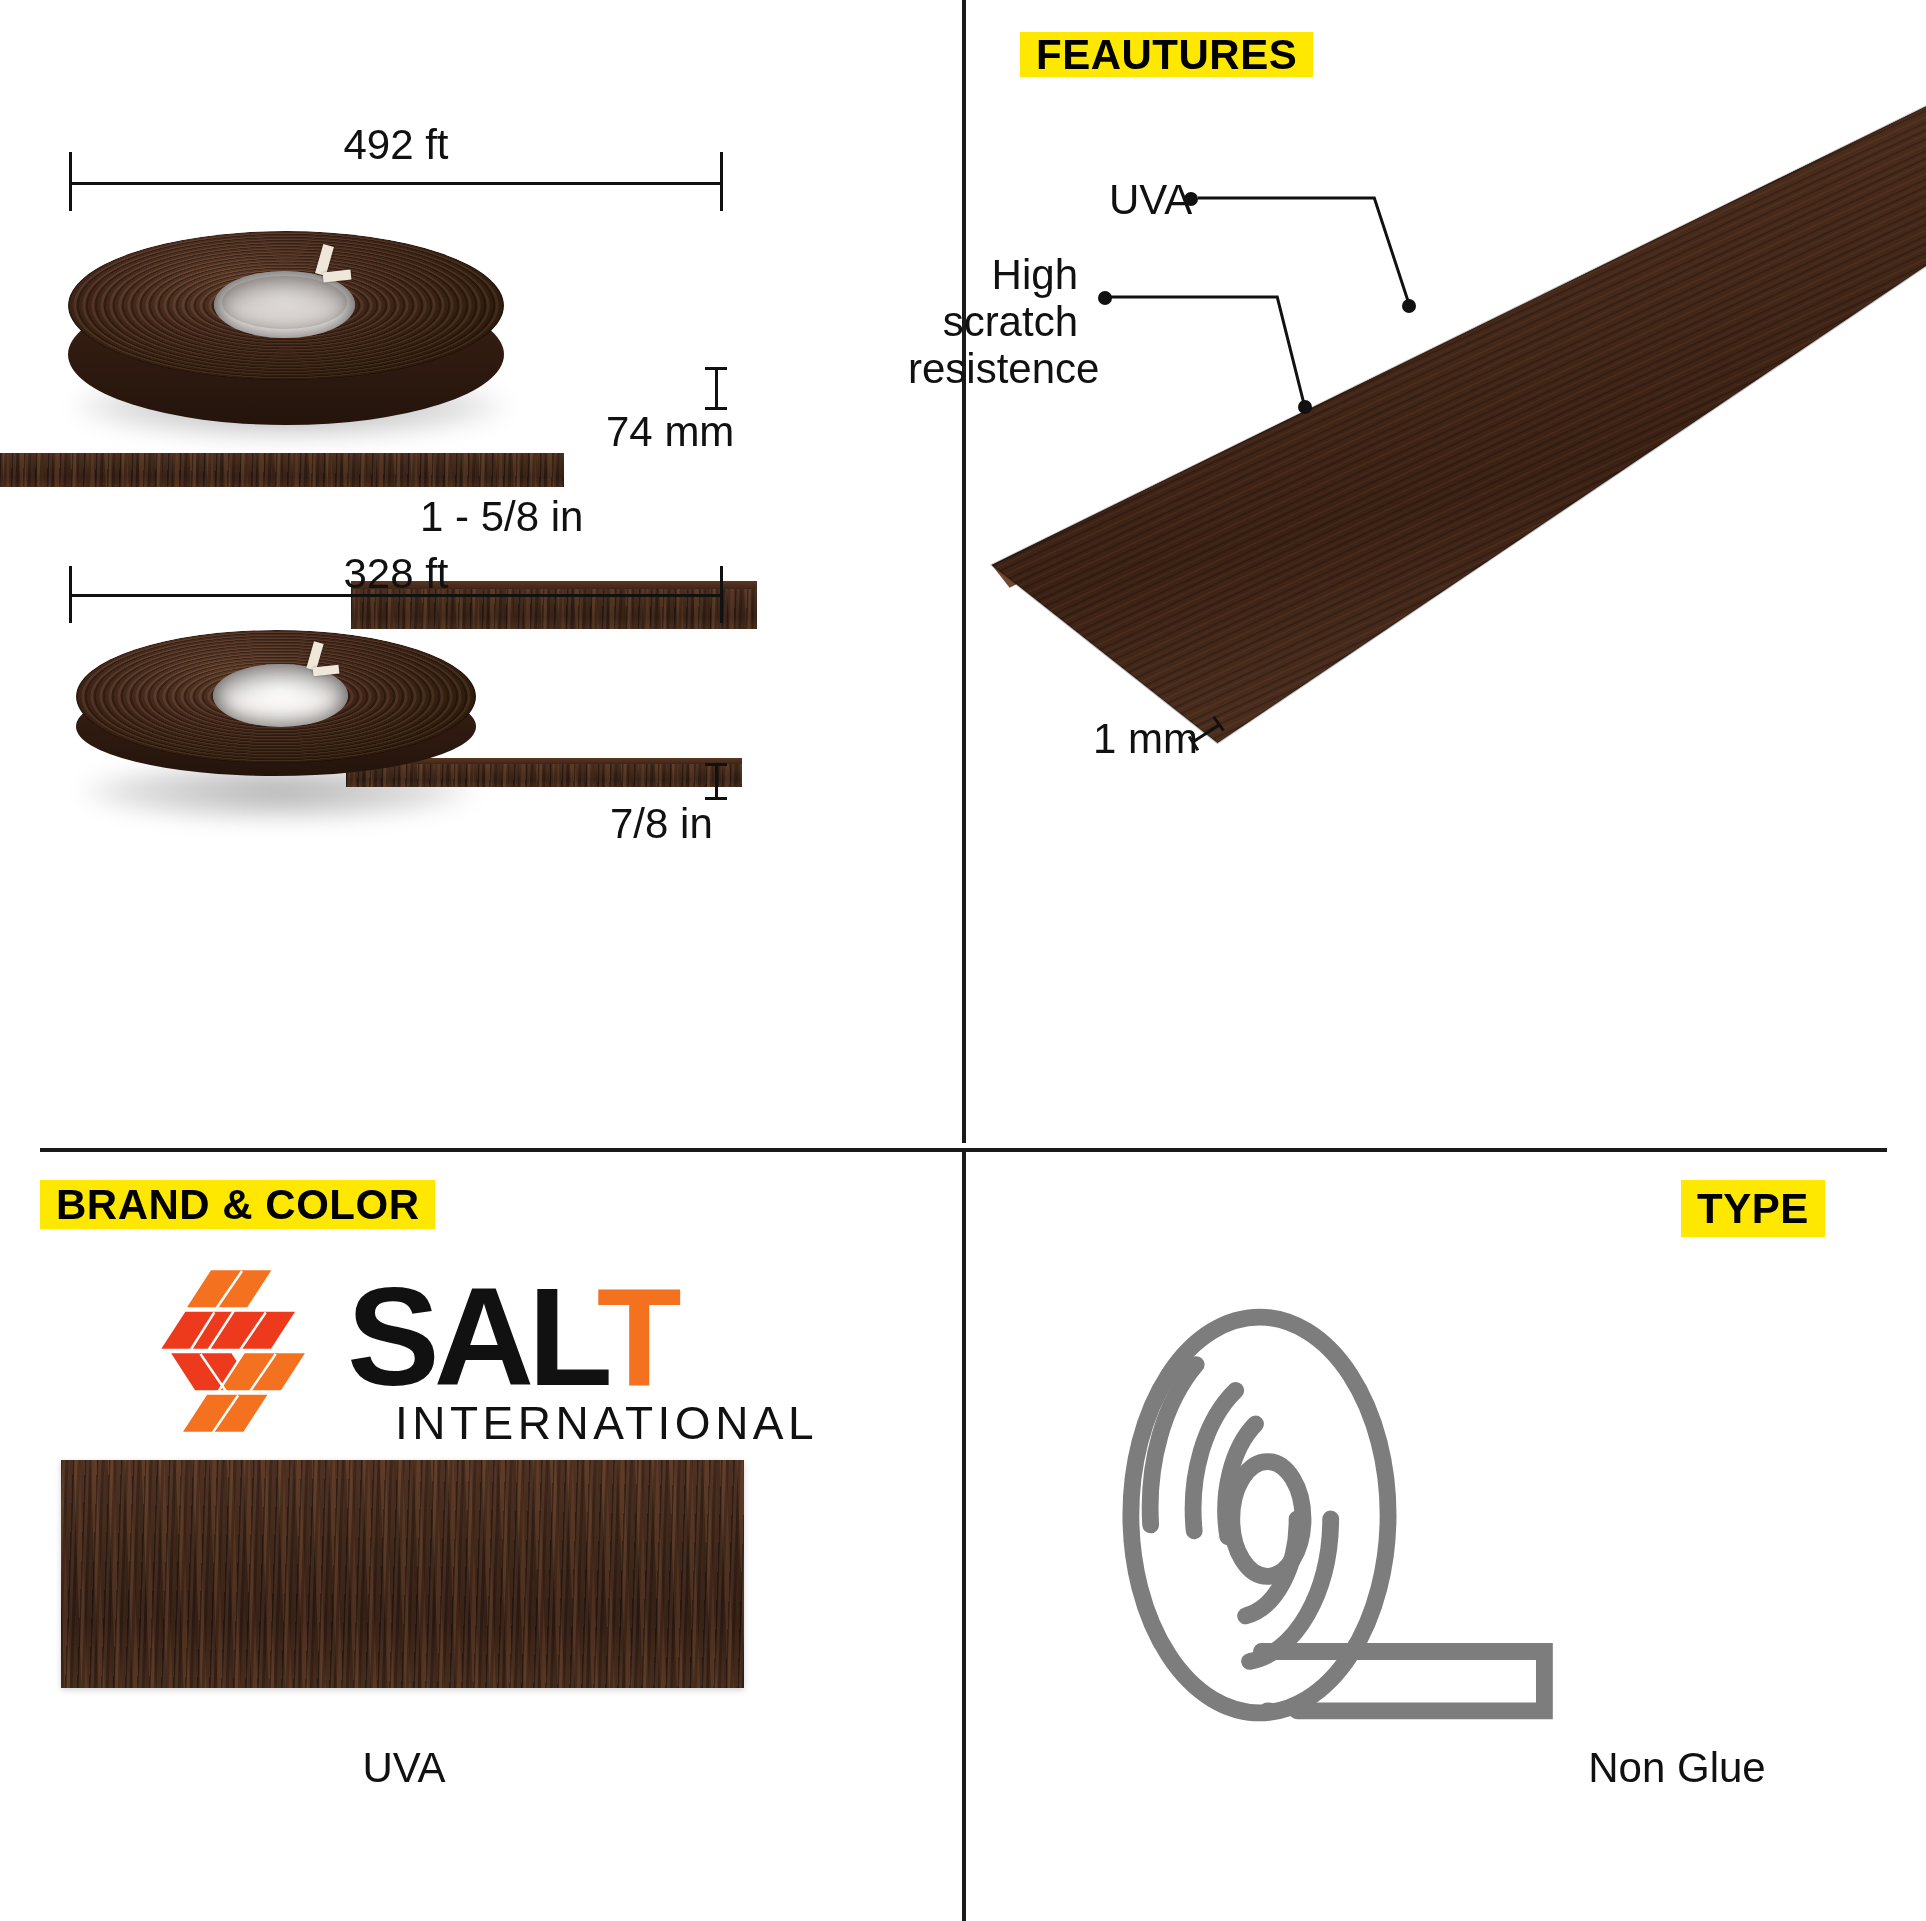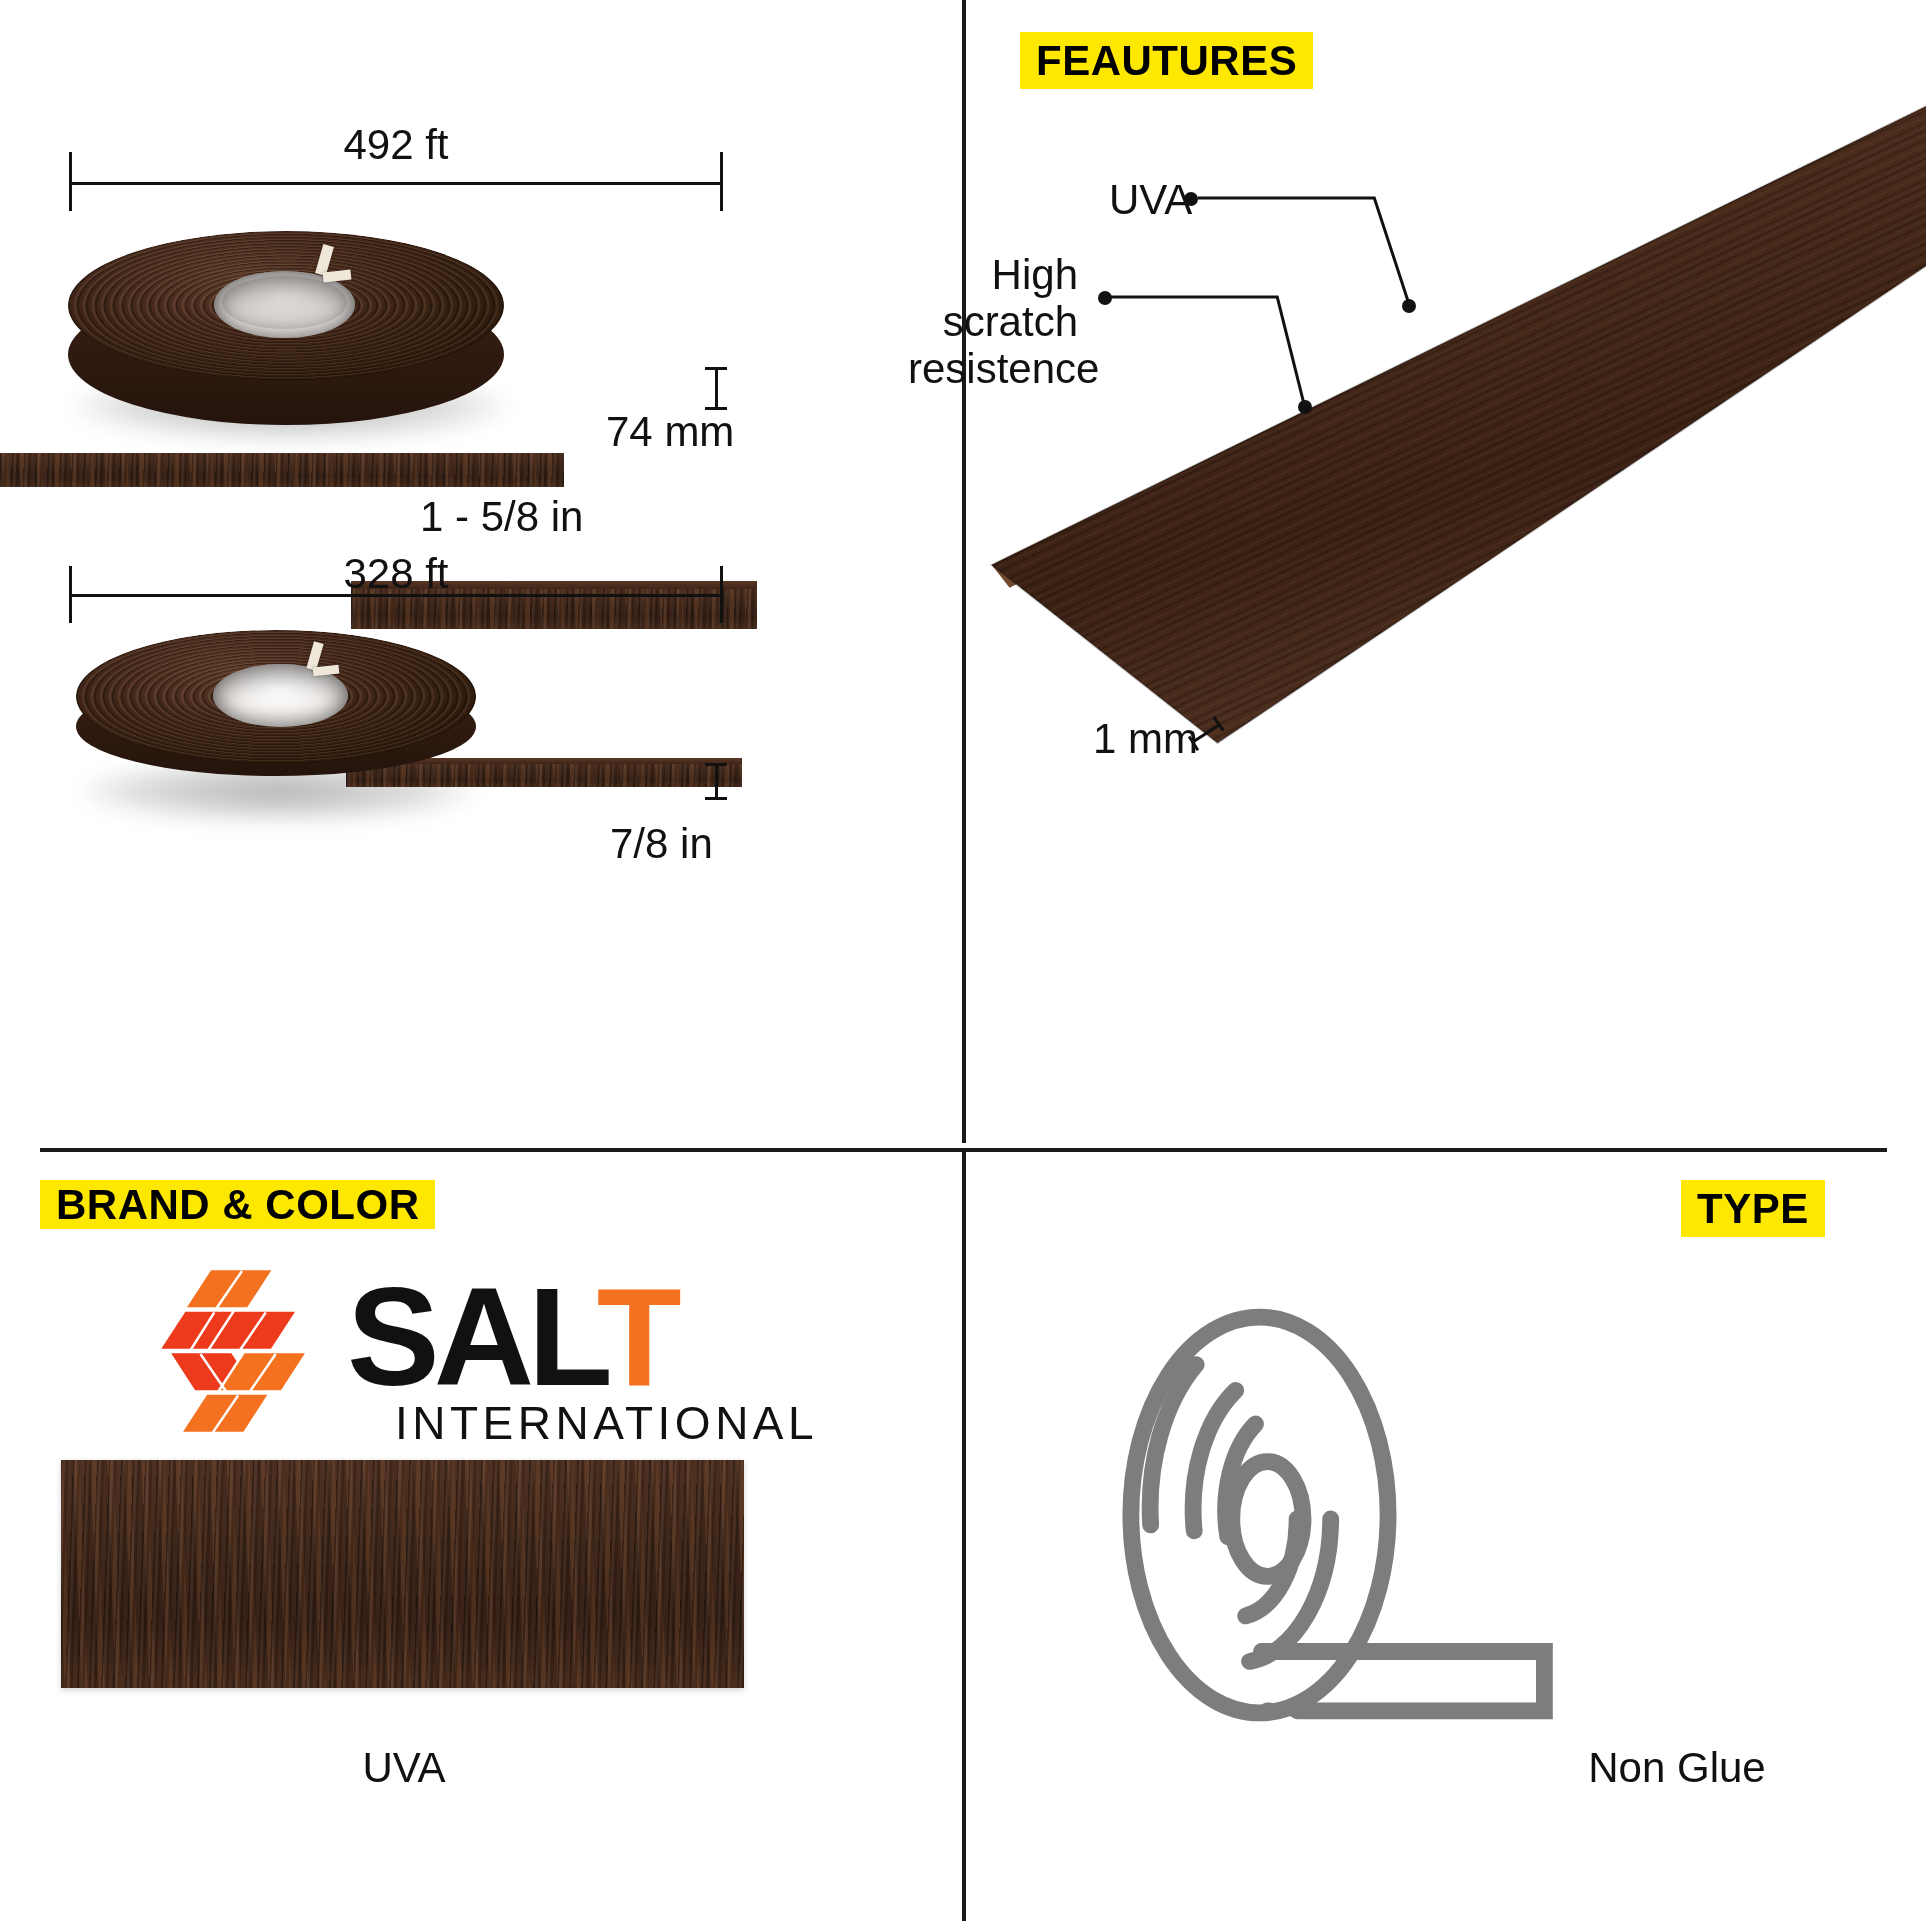--- a/index.html
+++ b/index.html
@@ -31,21 +31,21 @@
     color:#000;
     font-weight:bold;
     letter-spacing:0.5px;
     display:flex;align-items:center;
     padding:0 16px;
     box-sizing:border-box;
     font-size:42px;
     line-height:1;
   }
   #tag-dimensions{left:40px;top:32px;height:57px;}
-  #tag-features{left:1020px;top:32px;height:57px;}
+  #tag-features{left:1020px;top:32px;height:45px;}
   #tag-brand{left:40px;top:1180px;height:49px;}
   #tag-type{left:1681px;top:1180px;height:57px;}
 
   
   .lbl{
     position:absolute;
     font-size:42px;
     color:#111;
     white-space:pre;
     line-height:1.12;
@@ -204,21 +204,21 @@
       <div class="tex"></div>
     </div>
     <div class="roll-hole" style="left:149px;top:42px;width:135px;height:63px;"></div>
     <div class="roll-strap" style="left:246px;top:20px;width:10px;height:28px;transform:rotate(16deg);"></div>
     <div class="roll-strap" style="left:249px;top:44px;width:26px;height:9px;transform:rotate(-6deg);"></div>
   </div>
 
   <div class="vdimline" style="left:715px;top:764px;height:36px;"></div>
   <div class="dimtick-h" style="left:705px;top:763px;width:22px;"></div>
   <div class="dimtick-h" style="left:705px;top:797px;width:22px;"></div>
-  <div class="lbl" style="left:610px;top:800px;margin-top:20px;">7/8 in</div>
+  <div class="lbl" style="left:610px;top:800px;">7/8 in</div>
 
   <div class="tag" id="tag-features">FEAUTURES</div>
 
   <svg id="plank" viewBox="0 0 1000 620">
     <defs>
       <linearGradient id="plankFace" x1="0" y1="0" x2="0.35" y2="1">
         <stop offset="0%" stop-color="#5d3b27"></stop>
         <stop offset="35%" stop-color="#4a2c1c"></stop>
         <stop offset="70%" stop-color="#3b2114"></stop>
         <stop offset="100%" stop-color="#4e3020"></stop>

